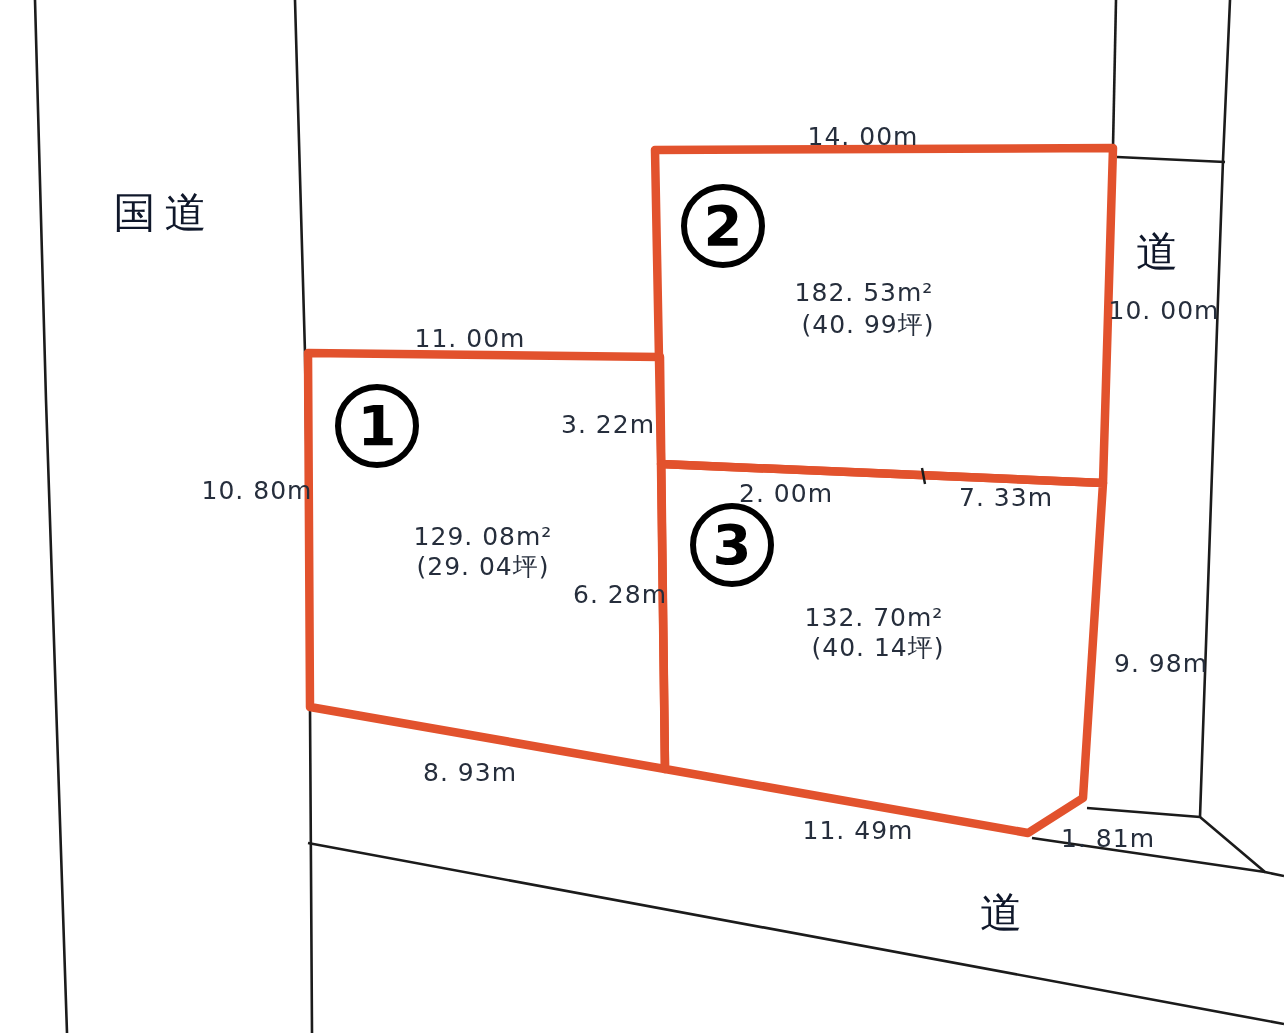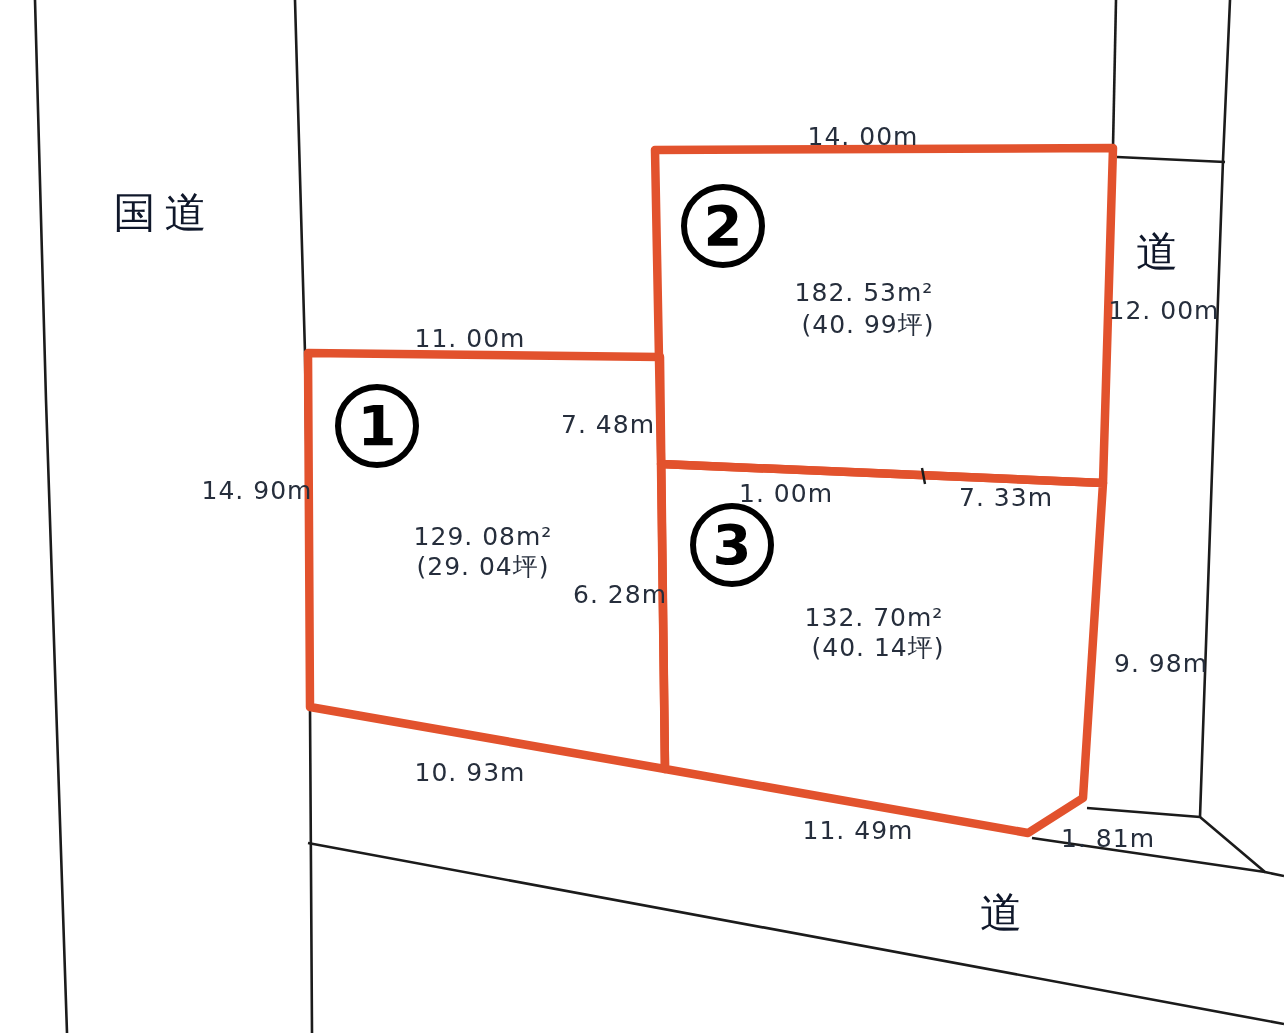--- a/index.html
+++ b/index.html
@@ -74,33 +74,33 @@
     <polygon class="orange-line" points="661,464 1103,483 1083,798 1028,833 665,769"></polygon>
 
     <path class="tick" d="M922,468 L925,484"></path>
   </svg>
 
   <div class="lbl cjk" style="left:160px;top:213px">国道</div>
   <div class="lbl cjk" style="left:1157px;top:252px">道</div>
   <div class="lbl cjk" style="left:1001px;top:913px">道</div>
 
   <div class="lbl" style="left:470px;top:338px">11. 00m</div>
-  <div class="lbl" style="left:257px;top:490px">14. 90m</div>
-  <div class="lbl" style="left:608px;top:424px">7. 48m</div>
+  <div class="lbl" style="left:257px;top:490px">10. 80m</div>
+  <div class="lbl" style="left:608px;top:424px">3. 22m</div>
   <div class="lbl" style="left:483px;top:536px">129. 08m²</div>
   <div class="lbl" style="left:483px;top:566px">(29. 04坪)</div>
   <div class="lbl" style="left:620px;top:594px">6. 28m</div>
-  <div class="lbl" style="left:470px;top:772px">10. 93m</div>
+  <div class="lbl" style="left:470px;top:772px">8. 93m</div>
 
   <div class="lbl" style="left:863px;top:136px">14. 00m</div>
   <div class="lbl" style="left:864px;top:292px">182. 53m²</div>
   <div class="lbl" style="left:868px;top:324px">(40. 99坪)</div>
-  <div class="lbl" style="left:1164px;top:310px">12. 00m</div>
+  <div class="lbl" style="left:1164px;top:310px">10. 00m</div>
 
-  <div class="lbl" style="left:786px;top:493px">1. 00m</div>
+  <div class="lbl" style="left:786px;top:493px">2. 00m</div>
   <div class="lbl" style="left:1006px;top:497px">7. 33m</div>
   <div class="lbl" style="left:874px;top:617px">132. 70m²</div>
   <div class="lbl" style="left:878px;top:647px">(40. 14坪)</div>
   <div class="lbl" style="left:1161px;top:663px">9. 98m</div>
   <div class="lbl" style="left:858px;top:830px">11. 49m</div>
   <div class="lbl" style="left:1108px;top:838px">1. 81m</div>
 
   <div class="numbadge" style="left:377px;top:426px">
     <span>1</span>
   </div>

